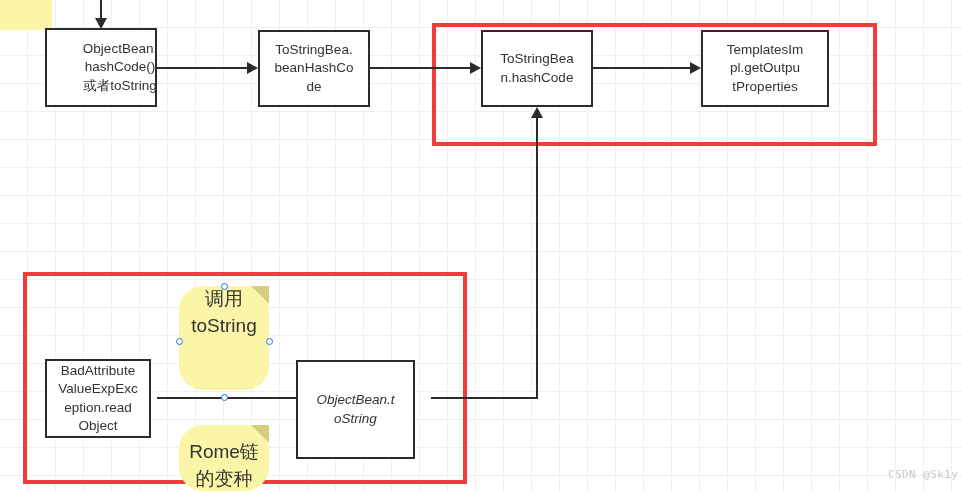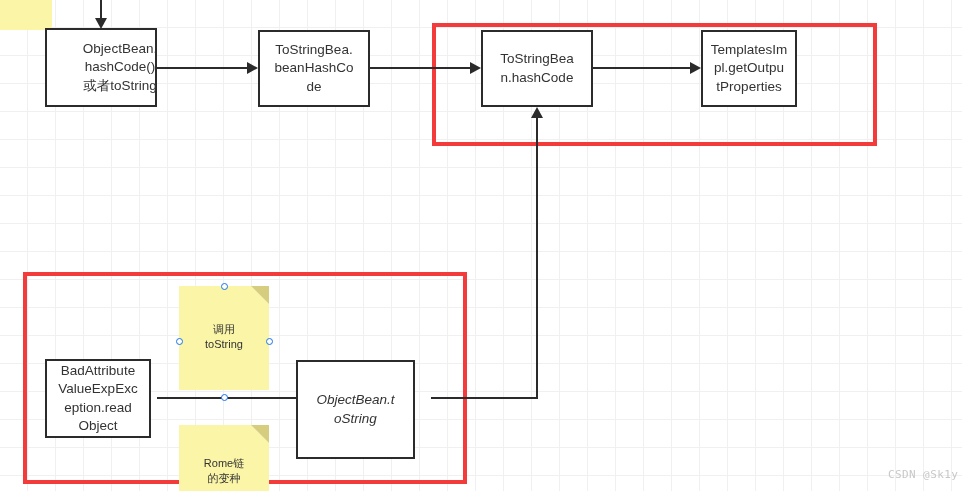--- a/index.html
+++ b/index.html
@@ -39,29 +39,30 @@
     z-index: 6;
     white-space: pre-line;
   }
 
   
   .note {
     position: absolute;
     box-sizing: border-box;
     background: #fbf5a8;
     color: #333333;
-    font-size: 11px;
+    font-size: 19px;
     line-height: 1.4;
     text-align: center;
     display: flex;
-    align-items: center;
+    align-items: flex-start;
     justify-content: center;
     z-index: 3;
     white-space: pre-line;
     padding-bottom: 2px;
+    border-radius: 24px;
   }
   .note .fold {
     position: absolute;
     top: 0;
     right: 0;
     width: 0;
     height: 0;
     border-left: 18px solid transparent;
     border-top: 18px solid #cfc municipality;
   }
@@ -200,21 +201,21 @@
 hashCode()
 或者toString</div>
 
   <div class="node" style="left:258px; top:30px; width:112px; height:77px;">ToStringBea.
 beanHashCo
 de</div>
 
   <div class="node" style="left:481px; top:30px; width:112px; height:77px;">ToStringBea
 n.hashCode</div>
 
-  <div class="node" style="left:701px; top:30px; width:96px; height:77px;">TemplatesIm
+  <div class="node" style="left:701px; top:30px; width:128px; height:77px;">TemplatesIm
 pl.getOutpu
 tProperties</div>
 
   <div class="node" style="left:45px; top:359px; width:106px; height:79px;">BadAttribute
 ValueExpExc
 eption.read
 Object</div>
 
   <div class="node" style="left:296px; top:360px; width:119px; height:99px;font-style:italic;">ObjectBean.t
 oString</div>

